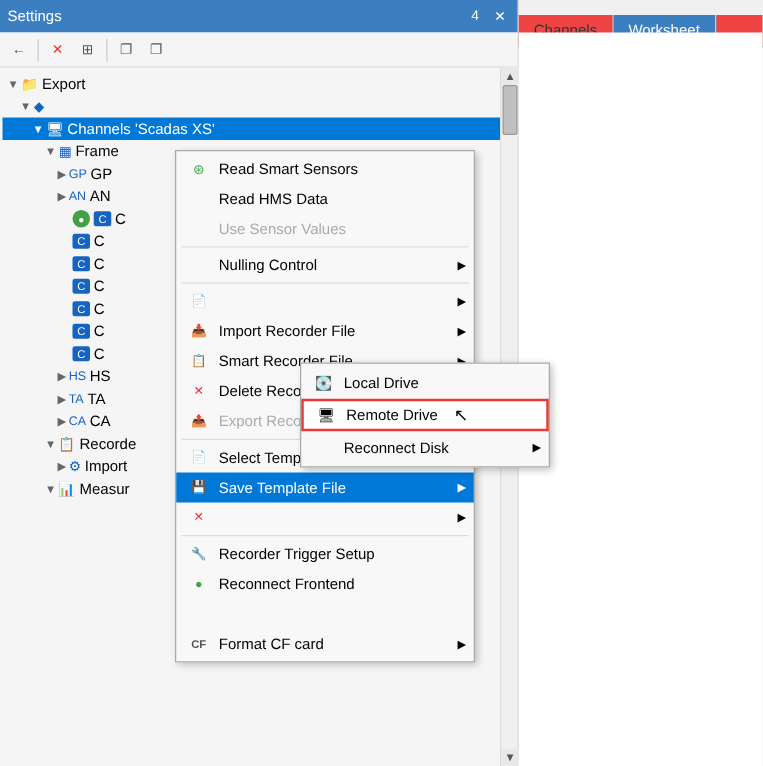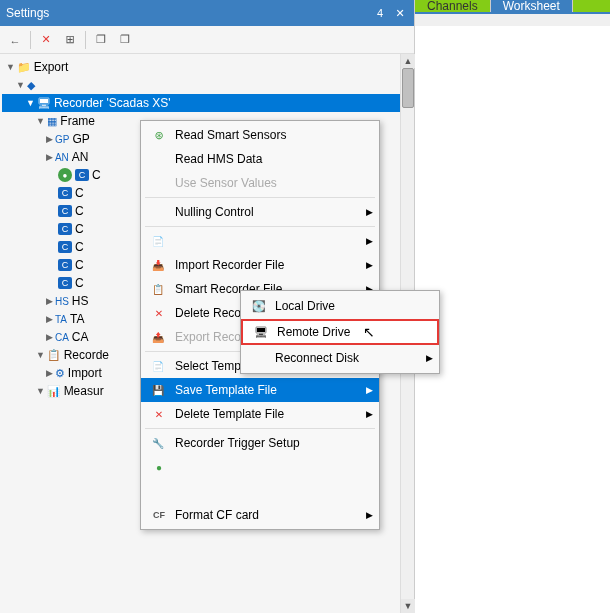--- a/index.html
+++ b/index.html
@@ -135,26 +135,26 @@
       align-items: center;
       justify-content: center;
       font-size: 9px;
       color: #555;
       cursor: pointer;
     }
 
     
     .tabs-area {
       position: absolute;
-      top: 0;
+      top: 12px;
       left: 415px;
       right: 0;
-      height: 14px;
-      display: flex;
-      background: #84cc16;
+      height: 26px;
+      display: flex;
+      background: #ef4444;
       border-bottom: 2px solid #3c7fc0;
     }
 
     .tab {
       padding: 4px 12px;
       cursor: pointer;
       font-size: 12px;
       display: flex;
       align-items: center;
       border-right: 1px solid #ccc;
@@ -309,21 +309,21 @@
       </div>
 
       <div class="tree-item" style="padding-left:14px;">
         <span class="expand-icon">▼</span>
         <span class="tree-icon" style="color:#1565c0;">◆</span>
       </div>
 
       <div class="tree-item selected" style="padding-left:24px;">
         <span class="expand-icon" style="color:white;">▼</span>
         <span class="tree-icon">🖥</span>
-        <span>Recorder 'Scadas XS'</span>
+        <span>Channels 'Scadas XS'</span>
       </div>
 
       <div class="tree-item" style="padding-left:34px;">
         <span class="expand-icon">▼</span>
         <span class="tree-icon" style="color:#1565c0;">▦</span>
         <span>Frame</span>
       </div>
 
       <div class="tree-item" style="padding-left:44px;">
         <span class="expand-icon">▶</span>
@@ -506,37 +506,37 @@
       <span style="font-size:10px;color:white;">💾</span>
     </span>
     <span>Save Template File</span>
     <span class="menu-arrow">▶</span>
   </div>
 
   <div class="menu-item">
     <span class="menu-icon">
       <span style="font-size:10px;color:#e53935;">✕</span>
     </span>
-    <span>Delete Template File</span>
     <span class="menu-arrow">▶</span>
   </div>
 
   <div class="menu-sep"></div>
 
   <div class="menu-item">
     <span class="menu-icon">
       <span style="font-size:10px;color:#795548;">🔧</span>
     </span>
     <span>Recorder Trigger Setup</span>
   </div>
 
   <div class="menu-item">
     <span class="menu-icon">
       <span style="font-size:10px;color:#43a047;">●</span>
     </span>
+    <span>Reconnect Frontend</span>
   </div>
 
   <div class="menu-item disabled">
     <span class="menu-icon"></span>
   </div>
 
   <div class="menu-item">
     <span class="menu-icon">
       <span style="font-size:9px;color:#555;font-weight:bold;">CF</span>
     </span>

